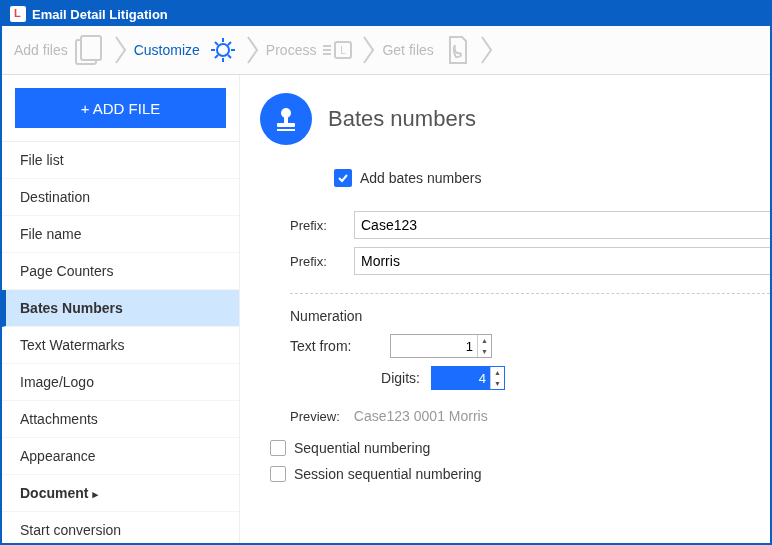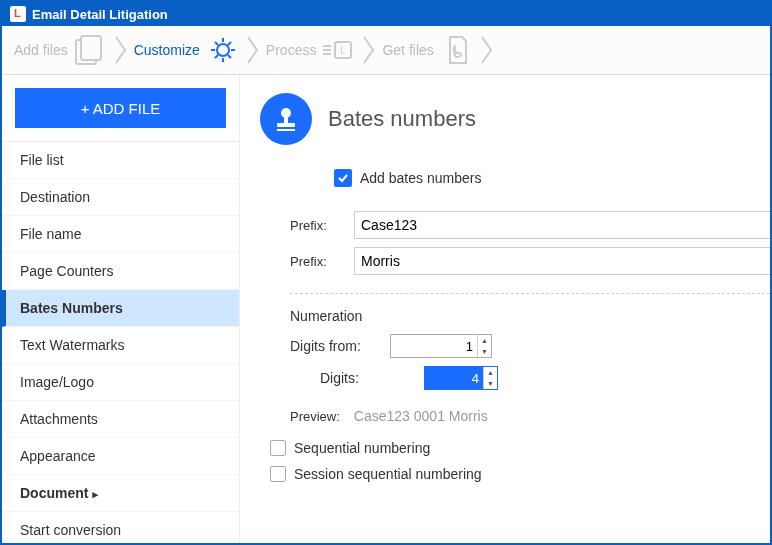--- a/index.html
+++ b/index.html
@@ -43,21 +43,21 @@
   
   .field-row { display: flex; align-items: center; margin-bottom: 8px; }
   .field-label { width: 60px; font-size: 13px; text-align: left; margin-right: 4px; }
   .text-input { flex: 1; border: 1px solid #ccc; border-right: none; padding: 5px 6px; font-size: 14px; height: 28px; }
   
   .hr { border: none; border-top: 1px dashed #ccc; margin: 18px 0 14px 0; width: 100%; }
   
   .section-title { font-size: 14px; margin-bottom: 10px; }
   .num-row { display: flex; align-items: center; margin-bottom: 8px; }
   .num-label { width: 100px; font-size: 14px; }
-  .num-label.right { text-align: left; margin-right: 4px; }
+  .num-label.right { text-align: right; margin-right: 11px; }
   .spinner { display: inline-flex; border: 1px solid #aaa; height: 24px; }
   .spinner.focused { border: 1px solid #1a6dff; }
   .spinner input { border: none; width: 86px; text-align: right; padding: 2px 4px; font-size: 13px; outline: none; }
   .spinner input.sel { background: #1a6dff; color: #fff; width: 58px; }
   .spinner .arrows { width: 14px; display: flex; flex-direction: column; border-left: 1px solid #ccc; }
   .spinner .arrows span { flex: 1; display: flex; align-items: center; justify-content: center; font-size: 7px; color: #555; cursor: pointer; line-height: 1; }
   
   .preview-row { display: flex; align-items: center; margin: 18px 0 16px 0; }
   .preview-label { font-size: 13px; margin-right: 14px; }
   .preview-text { font-size: 14px; color: #999; }
@@ -189,21 +189,21 @@
         <div class="field-row">
           <span class="field-label">Prefix:</span>
           <input class="text-input" value="Morris" style="">
         </div>
 
         <hr class="hr">
 
         <div class="section-title">Numeration</div>
 
         <div class="num-row">
-          <span class="num-label">Digits from:</span>
+          <span class="num-label">Text from:</span>
           <div class="spinner">
             <input value="1" style="">
             <div class="arrows">
               <span>▲</span>
               <span>▼</span>
             </div>
           </div>
         </div>
 
         <div class="num-row" style="margin-left:30px;">

